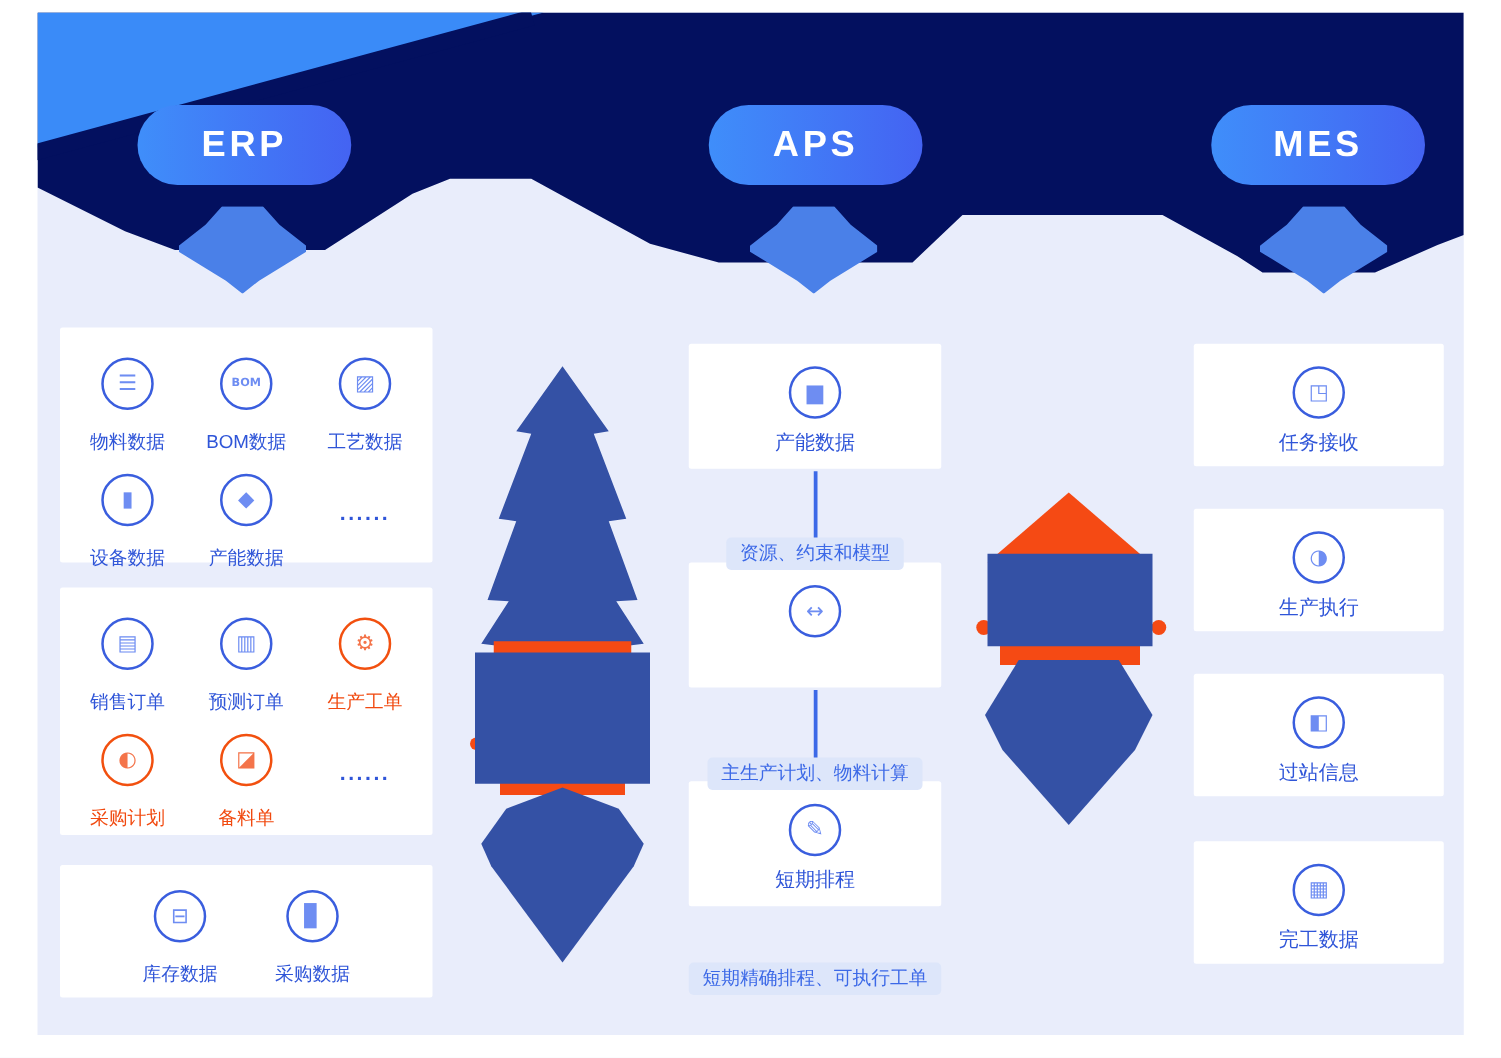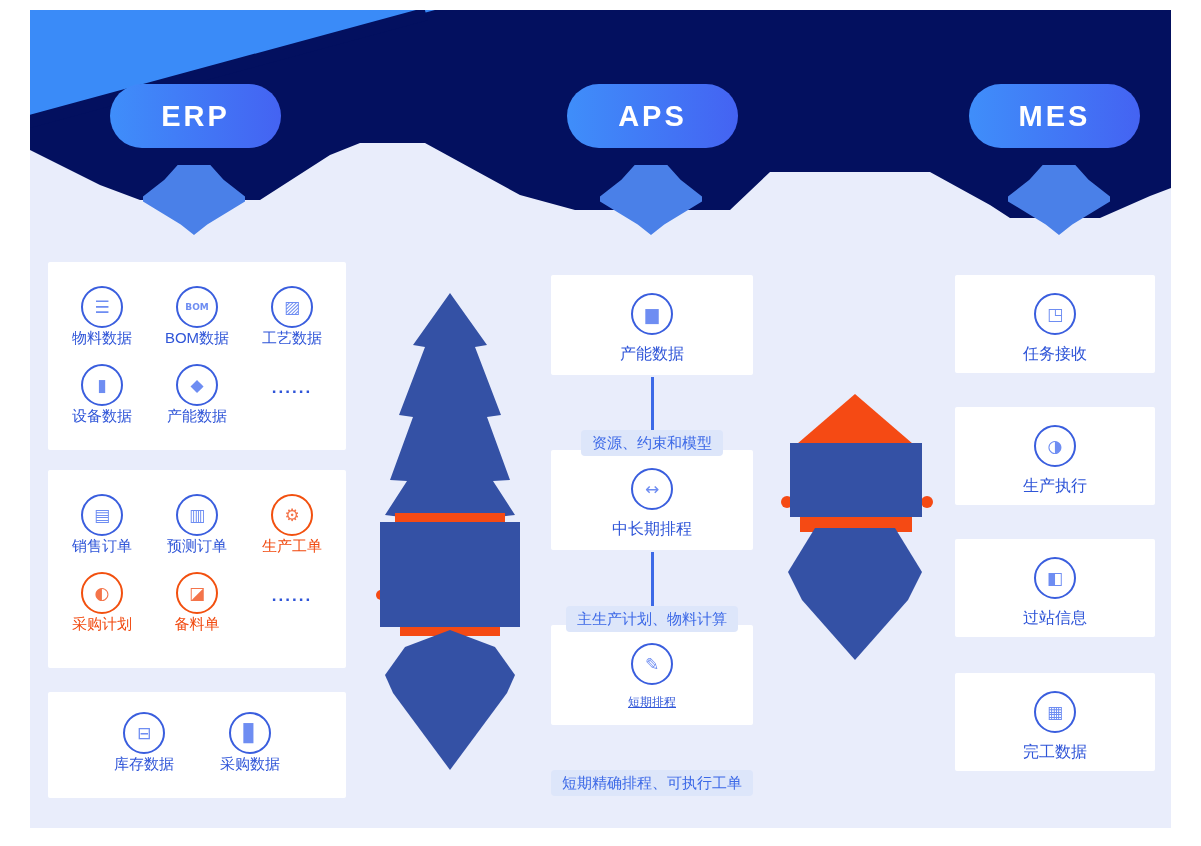--- a/index.html
+++ b/index.html
@@ -31,21 +31,21 @@
   .erp-card2{left:0;top:208px;width:298px;height:198px;}
   .erp-card3{left:0;top:430px;width:298px;height:106px;}
   .grid-row{display:flex;justify-content:space-between;padding:0 8px;}
   .grid-row.first{padding-top:24px;}
   .grid-row.second{padding-top:16px;}
   .item{width:92px;text-align:center;}
   .icon-circle{width:42px;height:42px;border-radius:50%;margin:0 auto;background:#fff;
     border:2px solid var(--icon-blue);display:flex;align-items:center;justify-content:center;box-sizing:border-box;}
   .glyph{font-family:"DejaVu Sans",sans-serif;font-size:17px;line-height:1;color:var(--glyph-blue);}
   .glyph-sm{font-size:9px;font-weight:bold;letter-spacing:0;}
-  .item-label{margin-top:1px;font-size:15px;color:var(--blue-text);white-space:nowrap;}
+  .item-label{margin-top:16px;font-size:15px;color:var(--blue-text);white-space:nowrap;}
   .item[data-tone="orange"] .icon-circle{border-color:var(--icon-orange);}
   .item[data-tone="orange"] .glyph{color:var(--glyph-orange);}
   .item[data-tone="orange"] .item-label{color:var(--orange-text);}
   .ellipsis-item{width:92px;text-align:center;align-self:center;margin-top:-14px;
     color:var(--blue-text);font-size:17px;font-weight:bold;letter-spacing:2px;}
   .pair-row{display:flex;justify-content:center;gap:14px;padding-top:20px;}
 
   
   #aps-col{position:absolute;left:521px;top:265px;width:202px;height:530px;z-index:2;}
   .step-card{left:0;width:202px;height:100px;display:flex;flex-direction:column;align-items:center;}
@@ -213,31 +213,30 @@
           <div class="item-label" style="font-size:16px;">产能数据</div>
         </div>
       </div>
       <div class="chip chip1">资源、约束和模型</div>
 
       <div class="card step-card aps-card2" style="position:absolute;">
         <div class="item" style="width:100%;" data-tone="blue">
           <div class="icon-circle" style="margin-top:18px;">
               <span class="glyph">↔</span>
             </div>
-          <div class="item-label" style="font-size:16px;">中长期排程</div>
         </div>
       </div>
       <div class="chip chip2">主生产计划、物料计算</div>
 
       <div class="card step-card aps-card3" style="position:absolute;">
         <div class="item" style="width:100%;" data-tone="blue">
           <div class="icon-circle" style="margin-top:18px;">
               <span class="glyph">✎</span>
             </div>
-          <div class="item-label" style="font-size:12px;text-decoration:underline;">短期排程</div>
+          <div class="item-label" style="font-size:16px;">短期排程</div>
         </div>
       </div>
       <div class="chip chip3">短期精确排程、可执行工单</div>
     </div>
 
     <svg id="conn-right" class="connector" width="155" height="275" viewBox="0 0 155 275">
       <polygon points="75,4 140,60 10,60" fill="var(--mid-orange)"></polygon>
       <rect x="20" y="118" width="112" height="24" fill="var(--mid-orange)"></rect>
       <circle cx="7" cy="112" r="6" fill="var(--mid-orange)"></circle>
       <circle cx="147" cy="112" r="6" fill="var(--mid-orange)"></circle>

